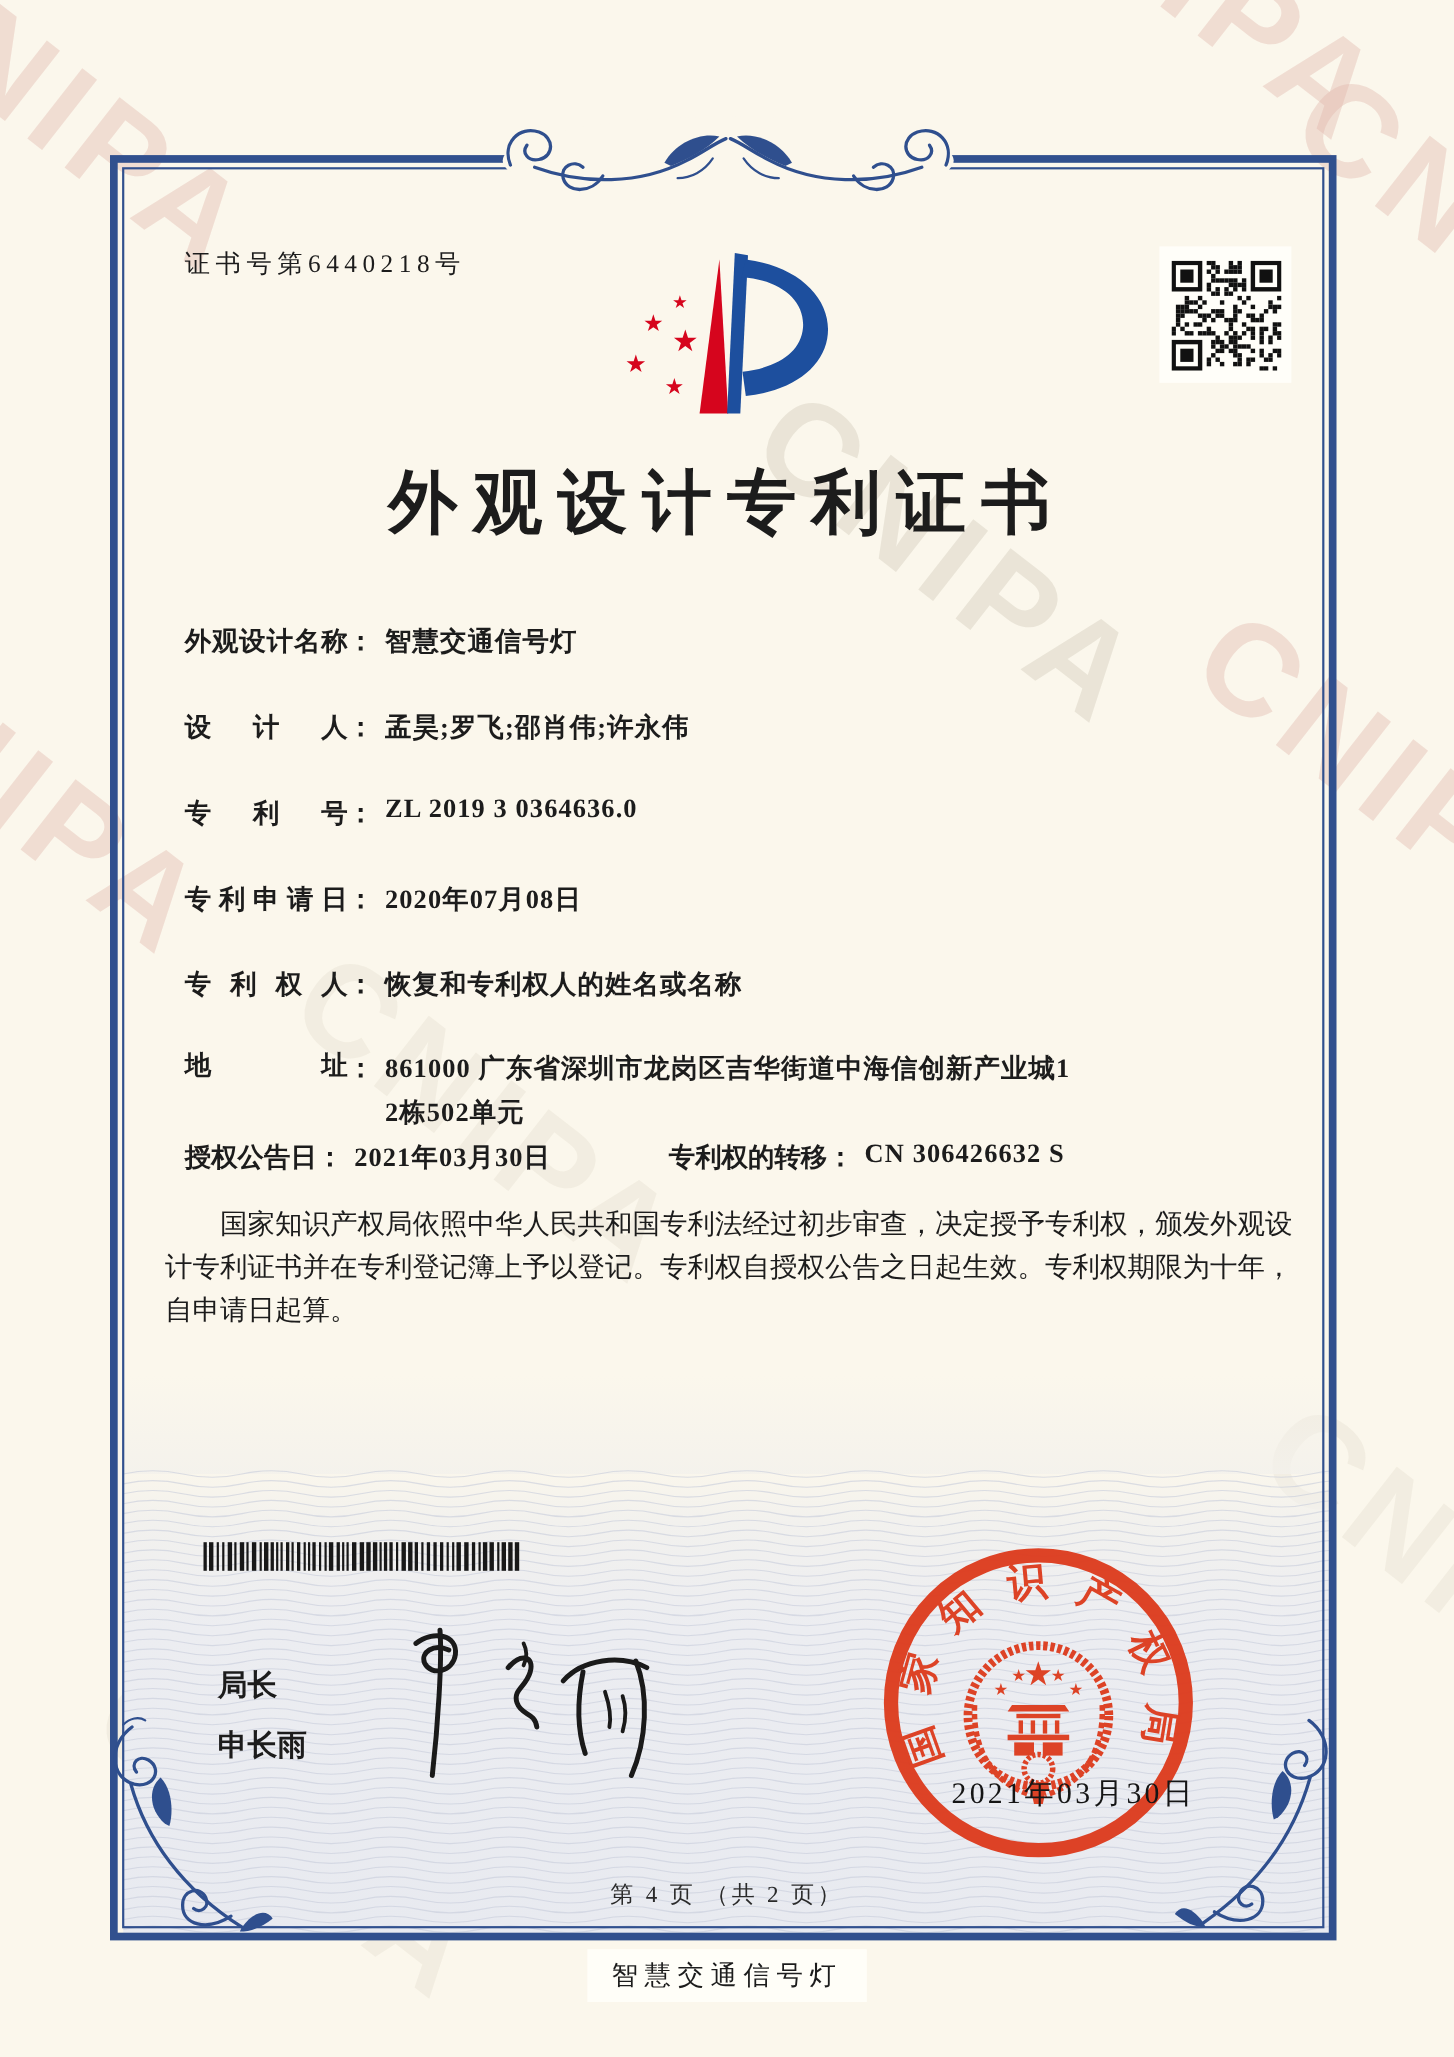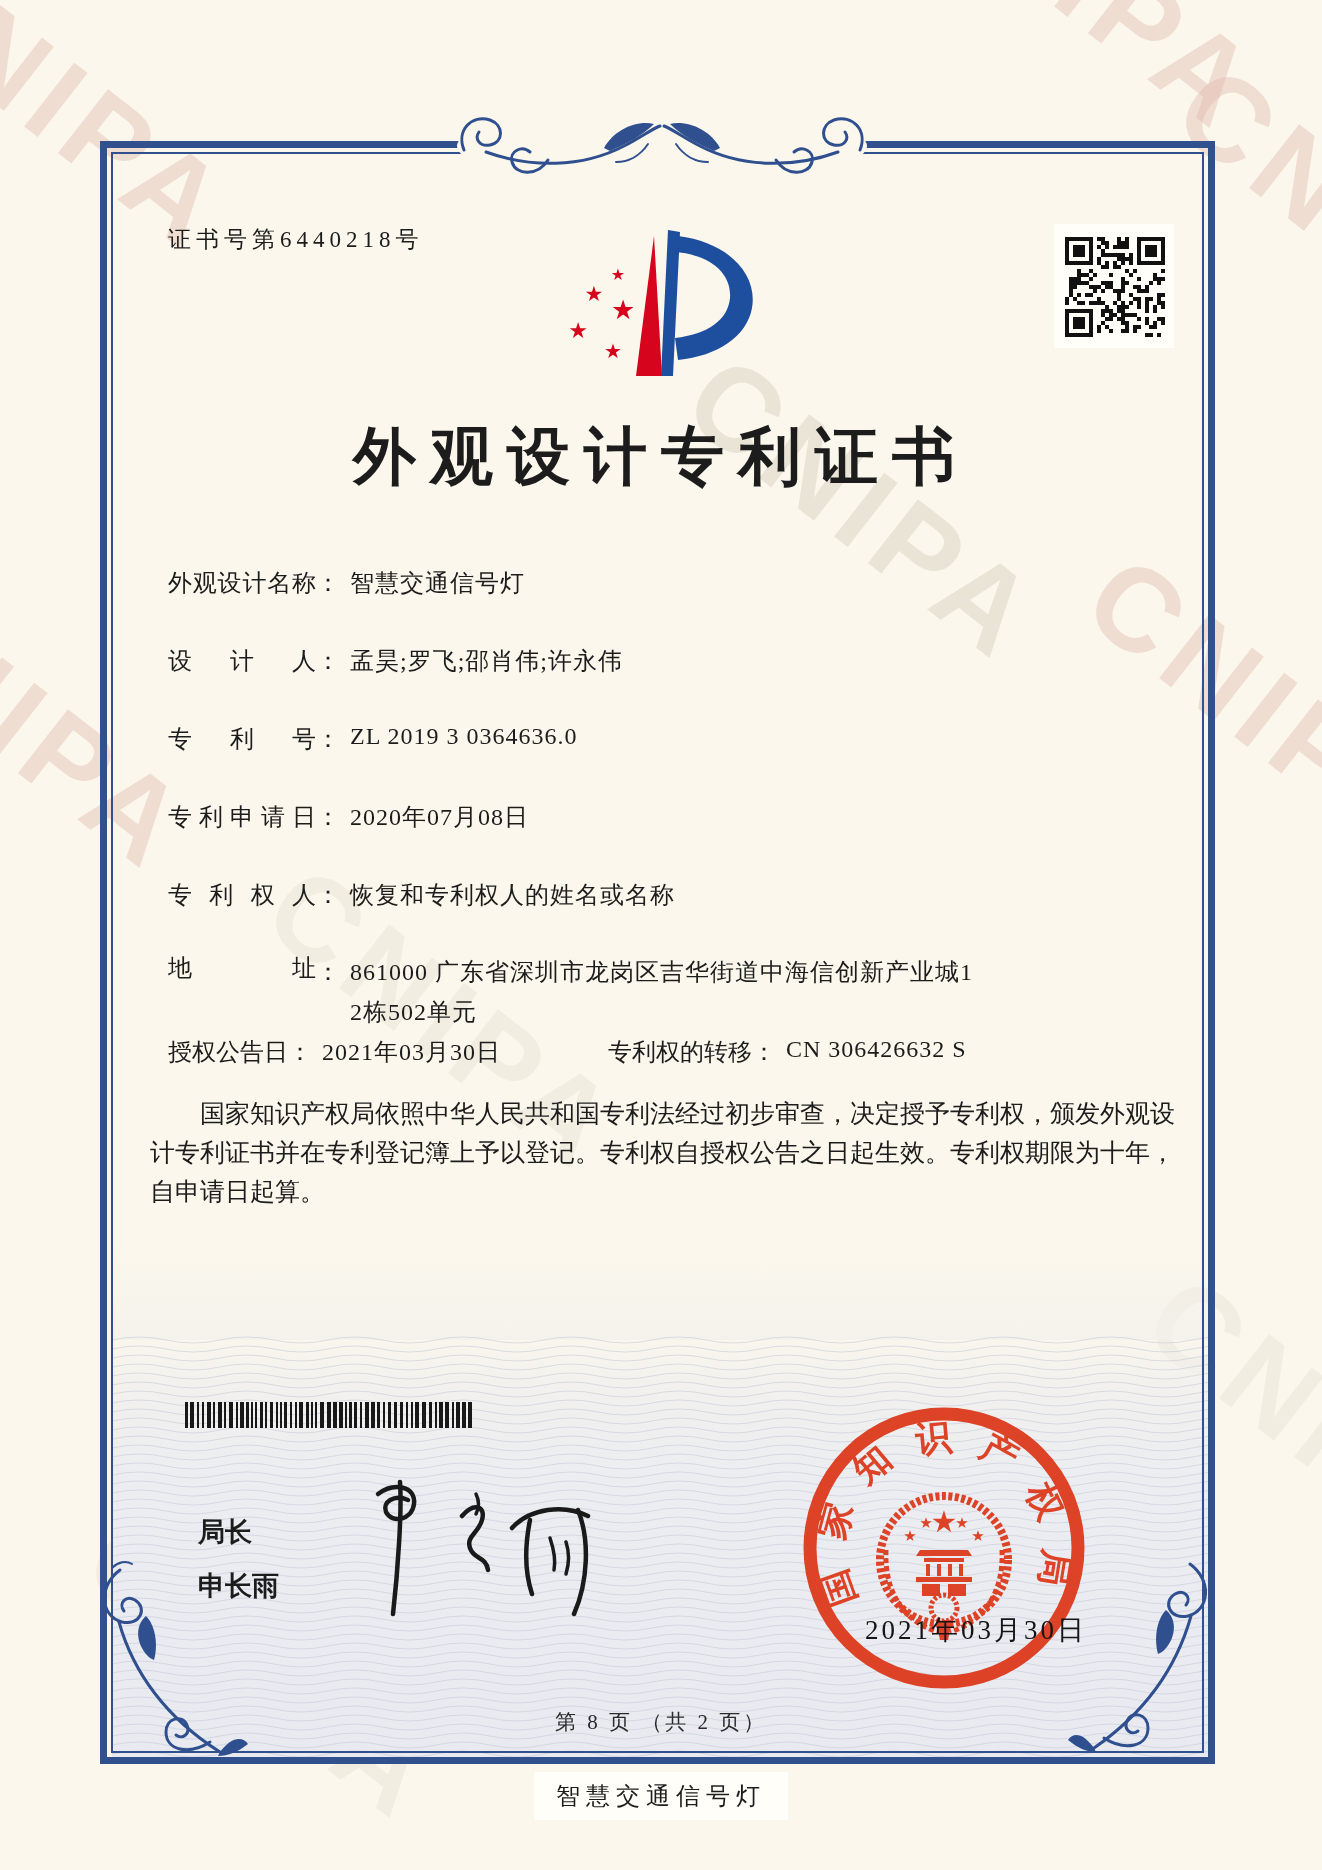--- a/index.html
+++ b/index.html
@@ -21,21 +21,21 @@
   .frame-inner{position:absolute;inset:4px;border:2px solid #31508e;}
   .flourish{position:absolute;z-index:3;}
   
   .cert-no{position:absolute;left:168px;top:224px;font-size:23px;letter-spacing:5px;z-index:4;}
   .logo{position:absolute;left:560px;top:222px;z-index:4;}
   .qrbox{position:absolute;left:1054px;top:224px;width:120px;height:124px;background:#fffef9;z-index:4;}
   .qrbox svg{position:absolute;left:11px;top:13px;}
   .title{position:absolute;left:0;top:414px;width:100%;text-align:center;font-size:63px;font-weight:700;
          letter-spacing:14px;z-index:4;}
   
-  .frow{position:absolute;left:168px;font-size:24px;z-index:4;white-space:nowrap;}
+  .frow{position:absolute;left:168px;font-size:24px;z-index:4;white-space:nowrap;font-weight:bold;}
   .flabel{display:inline-block;width:148px;text-align:justify;text-align-last:justify;vertical-align:top;}
   .colon{display:inline-block;vertical-align:top;}
   .fvalue{display:inline-block;margin-left:10px;vertical-align:top;letter-spacing:1px;}
   .addr-lines{display:inline-block;margin-left:10px;vertical-align:top;letter-spacing:1px;white-space:normal;line-height:40px;}
   .grant2{position:absolute;left:440px;top:0;}
   
   .paras{position:absolute;left:150px;top:1094px;width:1042px;z-index:4;font-size:25px;line-height:39px;
          text-align:justify;}
   .paras p{margin:0 17px 4px 0;text-indent:2em;}
   
@@ -492,16 +492,16 @@
         <rect x="152" y="184" width="18" height="12" stroke="none"></rect>
         <circle cx="148" cy="208" r="13" fill="none" stroke-width="5" stroke-dasharray="3 2"></circle>
         <polygon points="140,222 156,222 152,240 144,240" stroke="none"></polygon>
         <path d="M90,150 C88,192 108,222 142,232" fill="none" stroke-width="5" stroke-dasharray="5 3"></path>
         <path d="M206,150 C208,192 188,222 154,232" fill="none" stroke-width="5" stroke-dasharray="5 3"></path>
       </g>
     </g>
   </svg>
   <div class="seal-date">2021年03月30日</div>
 
-  <div class="page-info">第 8 页  （共 2 页）</div>
+  <div class="page-info">第 4 页  （共 2 页）</div>
   <div class="continuation">智慧交通信号灯</div>
 
 </div>
 
 </body></html>

